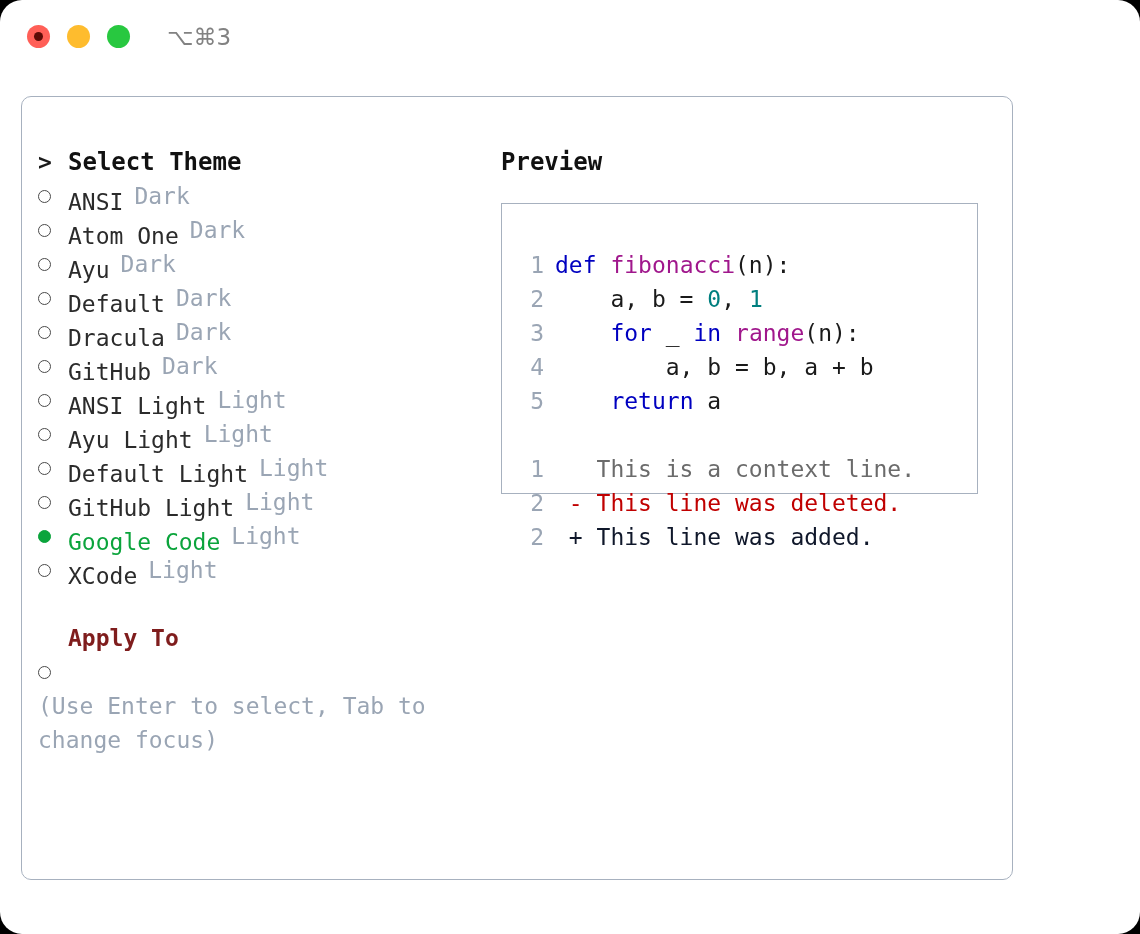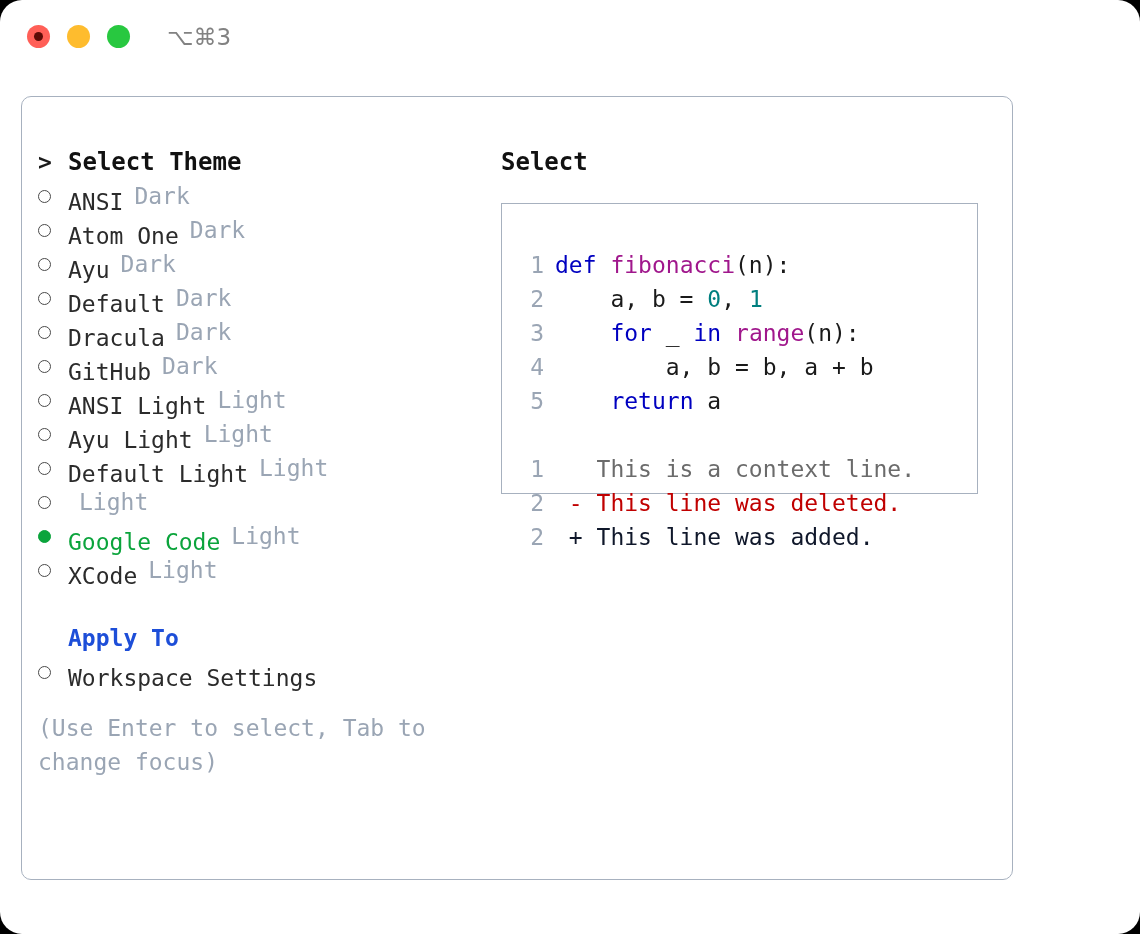--- a/index.html
+++ b/index.html
@@ -132,28 +132,27 @@
     color: #111111;
     font-size: 24px;
   }
   .name { color: #2b2b2b; margin-top: 12px; }
   .name.sel { color: #0ba43c; }
   .variant {
     color: #9aa5b4;
     margin-left: 11px;
   }
   .section-head {
-    color: #1d4ed8;
+    color: #7f1d1d;
     font-weight: bold;
     padding-left: 30px;
     text-align: right;
   }
   .spacer-row { height: 34px; }
   #hint {
-    margin-top: 22px;
     font-size: 23px;
     color: #9aa5b4;
     line-height: 34px;
     width: 410px;
   }
 
   
   #right-col {
     position: absolute;
     left: 479px;
@@ -291,20 +290,21 @@
             <span class="bullet-wrap">
               <span class="bullet"></span>
             </span>
             <span class="name">Default Light</span>
             <span class="variant">Light</span>
           </div>
           <div class="row">
             <span class="bullet-wrap">
               <span class="bullet"></span>
             </span>
+            <span class="name">GitHub Light</span>
             <span class="variant">Light</span>
           </div>
           <div class="row">
             <span class="bullet-wrap">
               <span class="bullet filled"></span>
             </span>
             <span class="name sel">Google Code</span>
             <span class="variant">Light</span>
           </div>
           <div class="row">
@@ -320,28 +320,27 @@
 
       <div class="row">
         <span class="section-head">Apply To</span>
       </div>
 
       <div id="apply-rows">
           <div class="row">
             <span class="bullet-wrap">
               <span class="bullet"></span>
             </span>
-            <span class="name">Workspace Settings</span>
           </div>
         </div>
 
       <div id="hint">(Use Enter to select, Tab to change focus)</div>
     </div>
 
     <div id="right-col">
-      <div id="preview-title">Select</div>
+      <div id="preview-title">Preview</div>
       <div id="preview-box">
         <div id="code"><span class="cline"><span class="gutter">1</span><span class="kw">def </span><span class="fn">fibonacci</span><span class="plain">(n):</span></span><span class="cline"><span class="gutter">2</span><span class="plain">    a, b = </span><span class="num">0</span><span class="plain">, </span><span class="num">1</span></span><span class="cline"><span class="gutter">3</span><span class="plain">    </span><span class="kw">for</span><span class="plain"> _ </span><span class="kw">in</span><span class="plain"> </span><span class="fn">range</span><span class="plain">(n):</span></span><span class="cline"><span class="gutter">4</span><span class="plain">        a, b = b, a + b</span></span><span class="cline"><span class="gutter">5</span><span class="plain">    </span><span class="kw">return</span><span class="plain"> a</span></span><span class="blank-line"></span><span class="cline"><span class="dgut">1</span><span class="ctx">   This is a context line.</span></span><span class="cline"><span class="dgut">2</span><span class="del"> - This line was deleted.</span></span><span class="cline"><span class="dgut">2</span><span class="add"> + This line was added.</span></span></div>
       </div>
     </div>
 
   </div>
 </div>
 
 </body></html>

